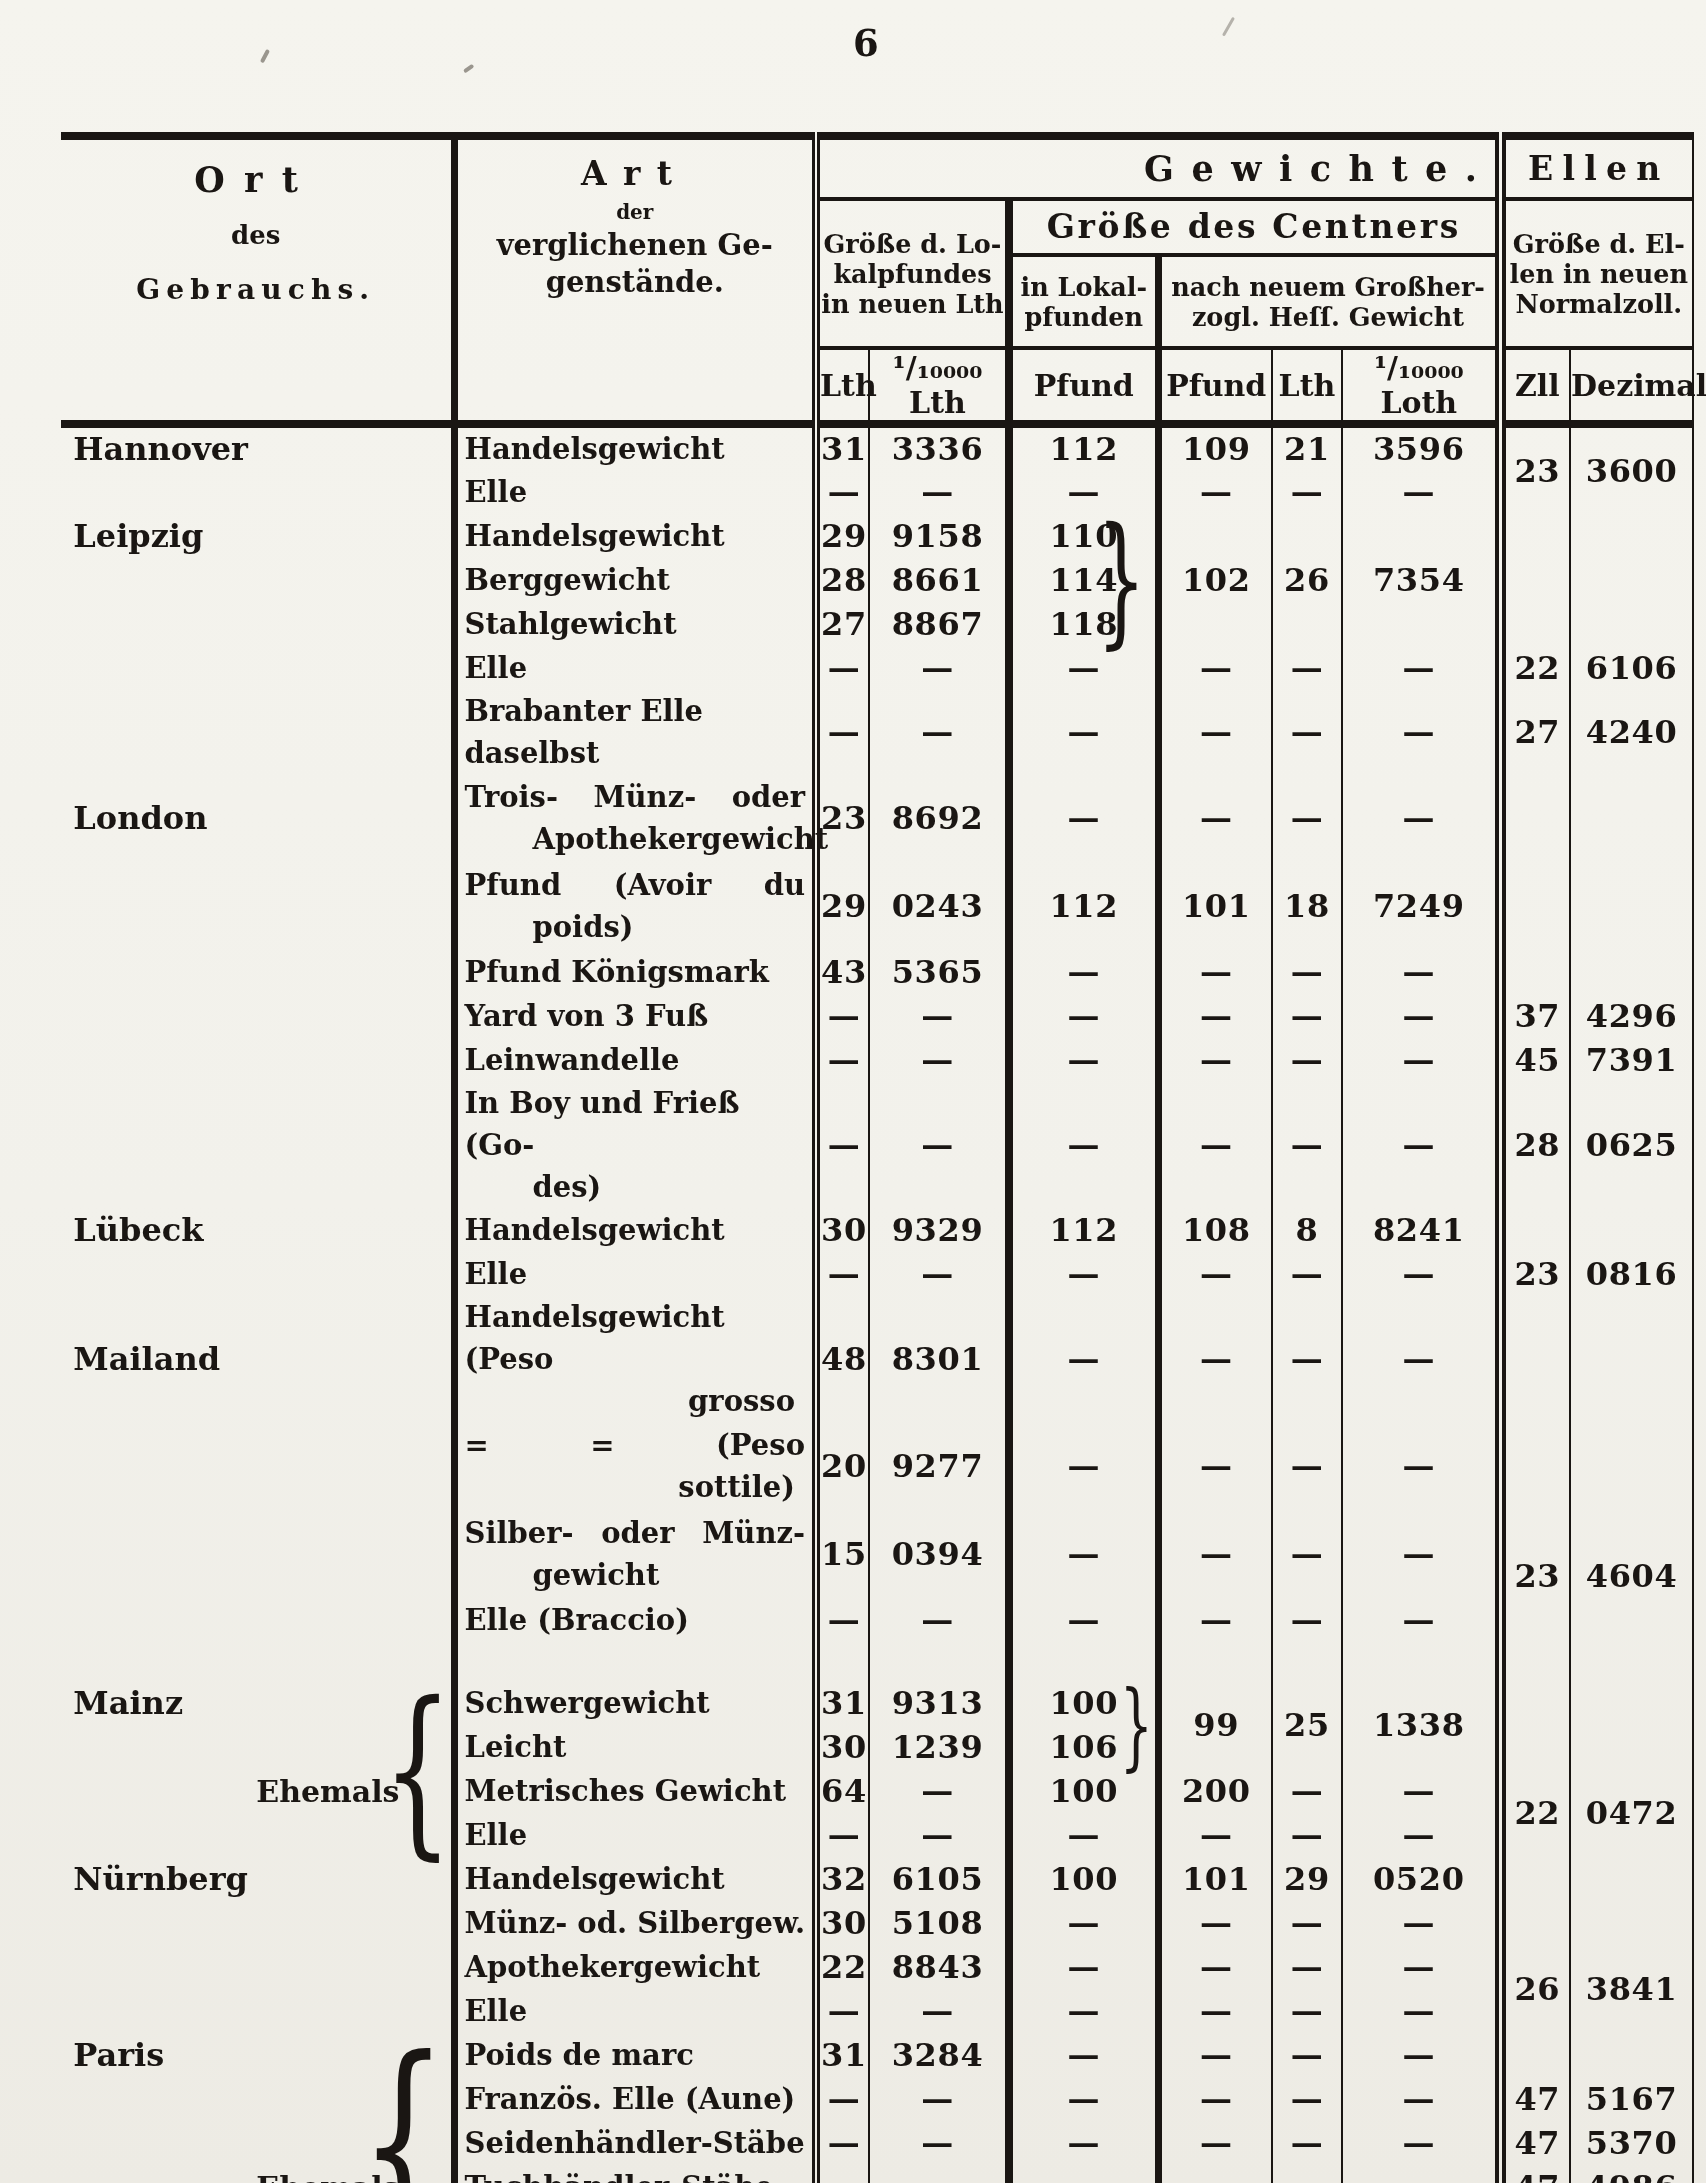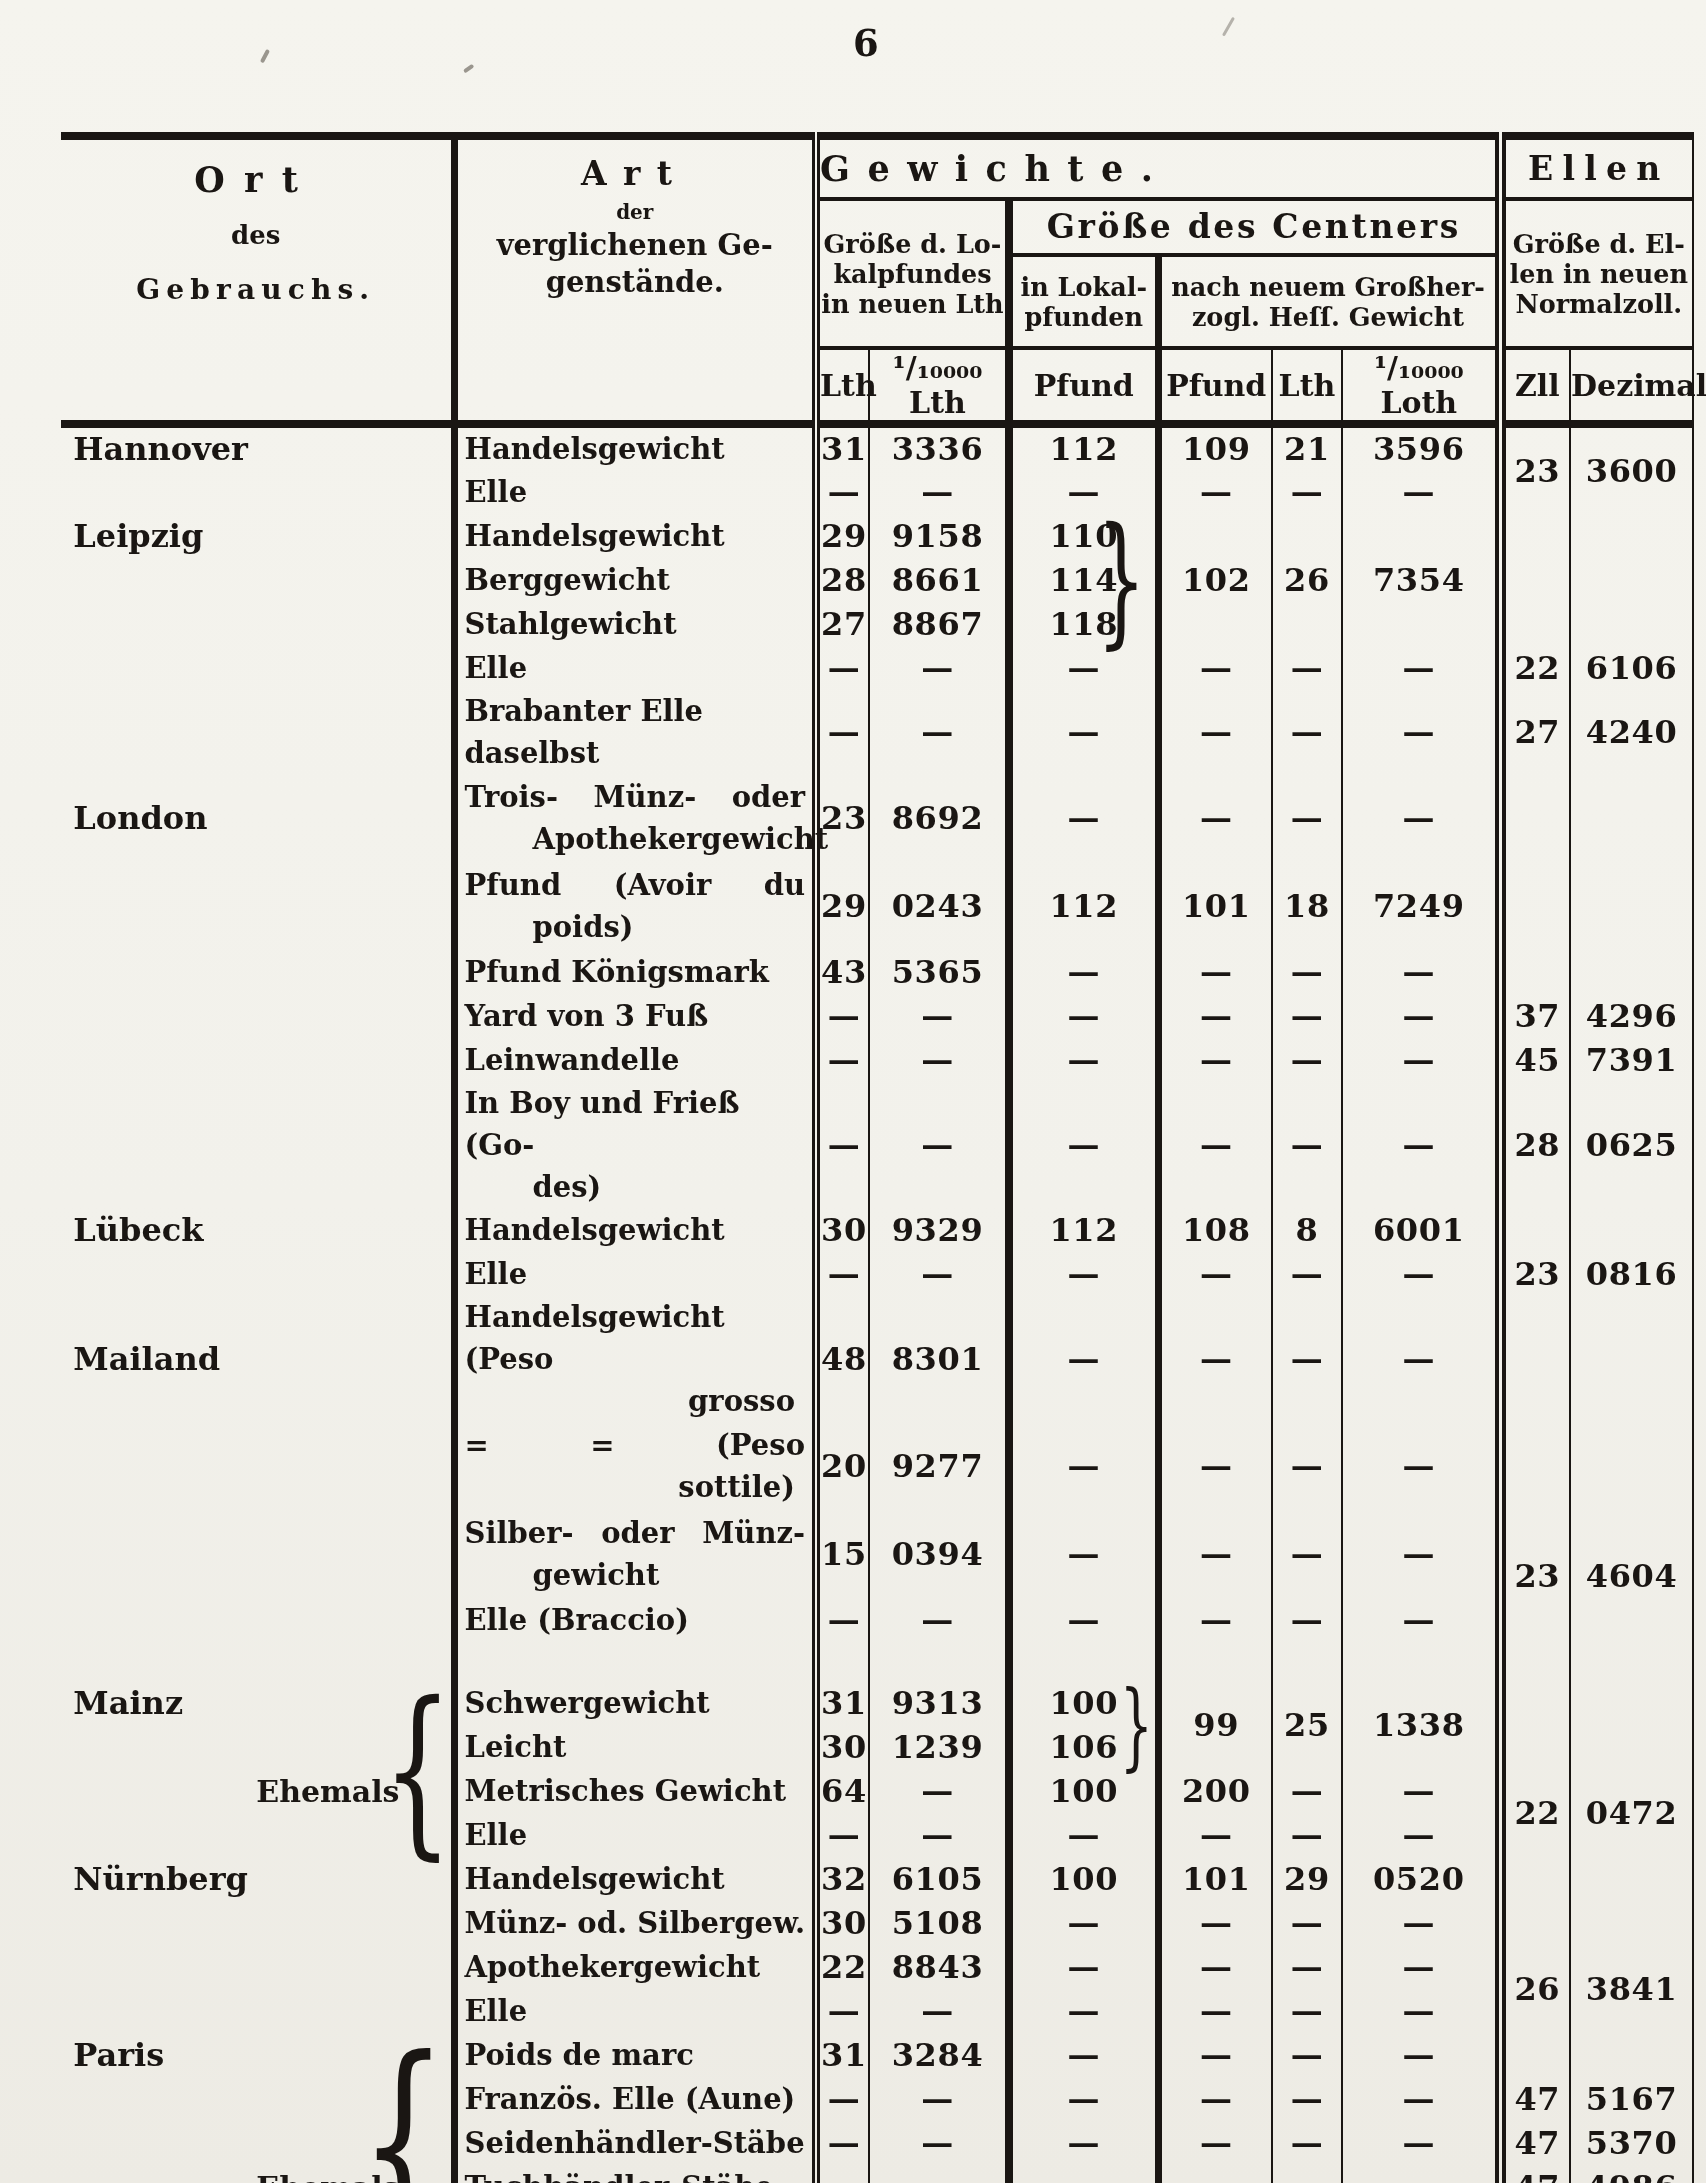--- a/index.html
+++ b/index.html
@@ -31,21 +31,21 @@
 
   
   .hr1{height:63px;} .hr2{height:56px;} .hr3{height:93px;} .hr4{height:51px;}
   .hOrt,.hArt{border-bottom:8px solid var(--ink); text-align:center; vertical-align:top;}
   .ort1{font-size:35px; font-weight:700; letter-spacing:.55em; margin-top:19.3px;}
   .ort2{font-size:26px; font-weight:700; margin-top:19.3px;}
   .ort3{font-size:28px; font-weight:700; letter-spacing:.22em; margin-top:23px;}
   .art1{font-size:33px; font-weight:700; letter-spacing:.5em; margin-top:14px;}
   .art2{font-size:20px; font-weight:700; margin-top:7px;}
   .art3{font-size:29px; font-weight:700; margin-top:3.5px;}
-  .gw{font-size:35px; font-weight:700; letter-spacing:.5em; text-align:left;
+  .gw{font-size:35px; font-weight:700; letter-spacing:.5em; text-align:right;
       border-bottom:4.4px solid var(--ink);}
   .el{font-size:33px; font-weight:700; letter-spacing:.28em; text-align:center;
       border-bottom:4.4px solid var(--ink);}
   .sub{font-weight:700; font-size:25.5px; line-height:30px; text-align:center;}
   .lok{border-bottom:4.4px solid var(--ink);}
   .cent{border-bottom:4.4px solid var(--ink); font-size:33px; letter-spacing:.08em;}
   .lokpf{border-bottom:4.4px solid var(--ink);}
   .hess{border-bottom:4.4px solid var(--ink);}
   .ellsub{border-bottom:4.4px solid var(--ink);}
   .u{font-weight:700; font-size:30px; text-align:center; border-bottom:8px solid var(--ink);}
@@ -320,21 +320,21 @@
         <tr class="h1">
           <td class="c1 place"><span>Lübeck</span></td>
           <td class="c2 name">
             <div class="nl">Handelsgewicht</div>
           </td>
           <td class="c3 val">30</td>
           <td class="c4 val">9329</td>
           <td class="c5 val">112</td>
           <td class="c6 val">108</td>
           <td class="c7 val">8</td>
-          <td class="c8 val">6001</td>
+          <td class="c8 val">8241</td>
           <td class="c9 val"></td>
           <td class="c10 val"></td>
         </tr>
         <tr class="h1">
           <td class="c1 place"></td>
           <td class="c2 name">
             <div class="nl">Elle</div>
           </td>
           <td class="c3 val">—</td>
           <td class="c4 val">—</td>

